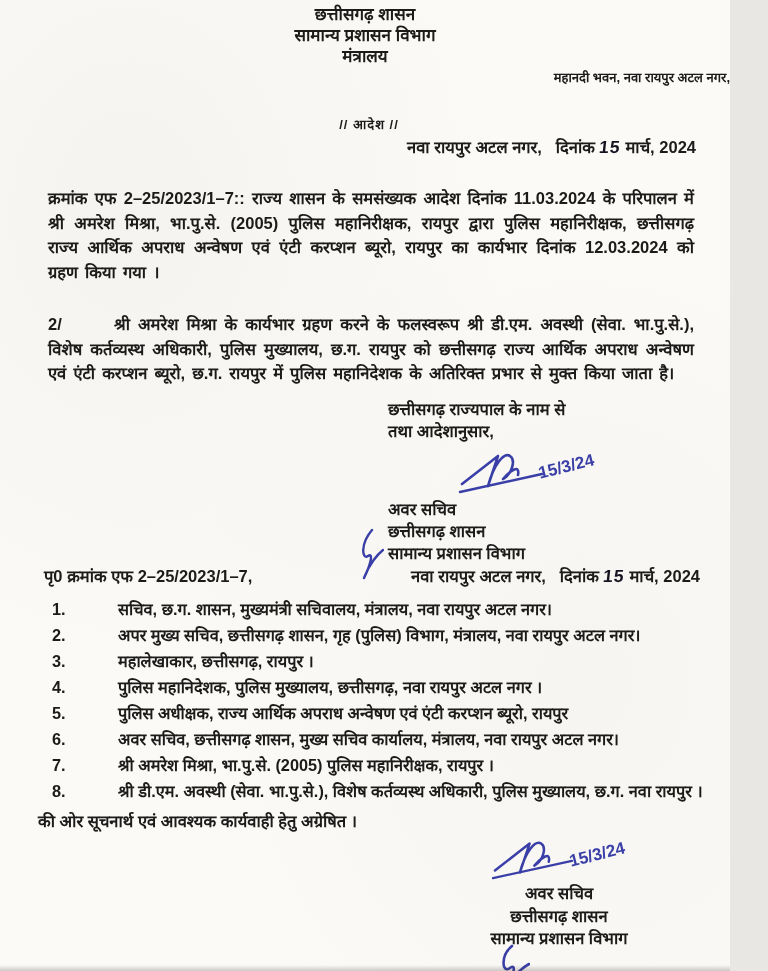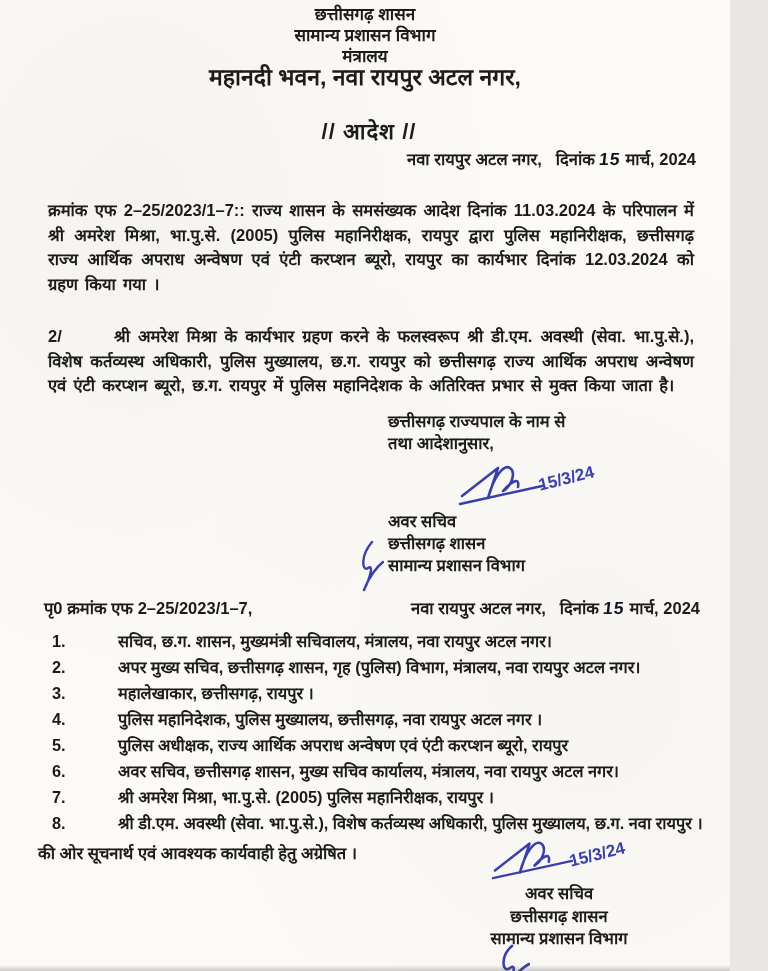--- a/index.html
+++ b/index.html
@@ -17,40 +17,40 @@
     color:#1c1b1a;
     box-sizing:border-box;
   }
   .page::after{
     content:"";position:absolute;left:0;right:0;bottom:0;height:6px;
     background:linear-gradient(to top, rgba(60,58,54,0.25), transparent);
   }
   
   .doc-header{padding-top:4px;text-align:center;font-weight:700;line-height:21px;font-size:17px;}
   .doc-header .line{display:block;}
-  .doc-header .line4{font-size:23px;}
+  .doc-header .line4{font-size:13px;text-align:right;}
   
-  .order-title{margin-top:27px;text-align:center;font-size:22px;font-weight:700;letter-spacing:1px;padding-left:8px;}
+  .order-title{margin-top:27px;text-align:center;font-size:13px;font-weight:700;letter-spacing:1px;padding-left:8px;}
   .dateline{margin-top:2px;text-align:right;padding-right:34px;font-size:16.5px;font-weight:700;}
   
   .para{margin:28px 36px 0 48px;font-size:16.5px;line-height:24.5px;text-align:justify;font-weight:600;word-spacing:2.5px;}
   .para .refno{font-weight:700;}
   .para2-num{display:inline-block;min-width:58px;font-weight:700;}
   
   .hand{color:#3a3fa8;font-weight:700;}
   .hand-day{font-weight:800;font-size:17.5px;letter-spacing:1px;display:inline-block;transform:skewX(-6deg);}
   
   .sign-block{position:relative;width:300px;margin:12px 42px 0 auto;text-align:left;font-size:16.5px;font-weight:700;line-height:22px;}
   .sig-wrap{position:relative;height:56px;}
   .sig-wrap .sig-svg{position:absolute;left:70px;top:2px;}
   .sig-wrap .sig-date{position:absolute;left:150px;top:14px;transform:rotate(-14deg);font-size:17px;}
   .dept-line{position:relative;display:inline-block;}
   .tick-svg{position:absolute;left:-34px;top:-14px;}
   
-  .endorse-row{display:flex;justify-content:space-between;margin:20px 30px 0 44px;font-size:16.5px;font-weight:700;text-align:right;}
+  .endorse-row{display:flex;justify-content:space-between;margin:0 30px 0 44px;font-size:16.5px;font-weight:700;text-align:right;}
   .copy-label{margin:4px 0 0 44px;font-size:16.5px;font-weight:700;}
   
   .copy-list{margin:10px 26px 0 52px;}
   .copy-item{display:flex;font-size:16.3px;line-height:25px;font-weight:600;margin-bottom:1px;}
   .copy-item .num{flex:0 0 66px;}
   .copy-item .txt{flex:1;}
   
   .forward-note{margin:6px 260px 0 38px;font-size:16.5px;font-weight:700;line-height:22px;}
   .footer-sign{position:absolute;right:46px;top:832px;width:250px;text-align:center;font-size:16.5px;font-weight:700;line-height:22.5px;}
   .footer-sign .sig-wrap{height:50px;}

